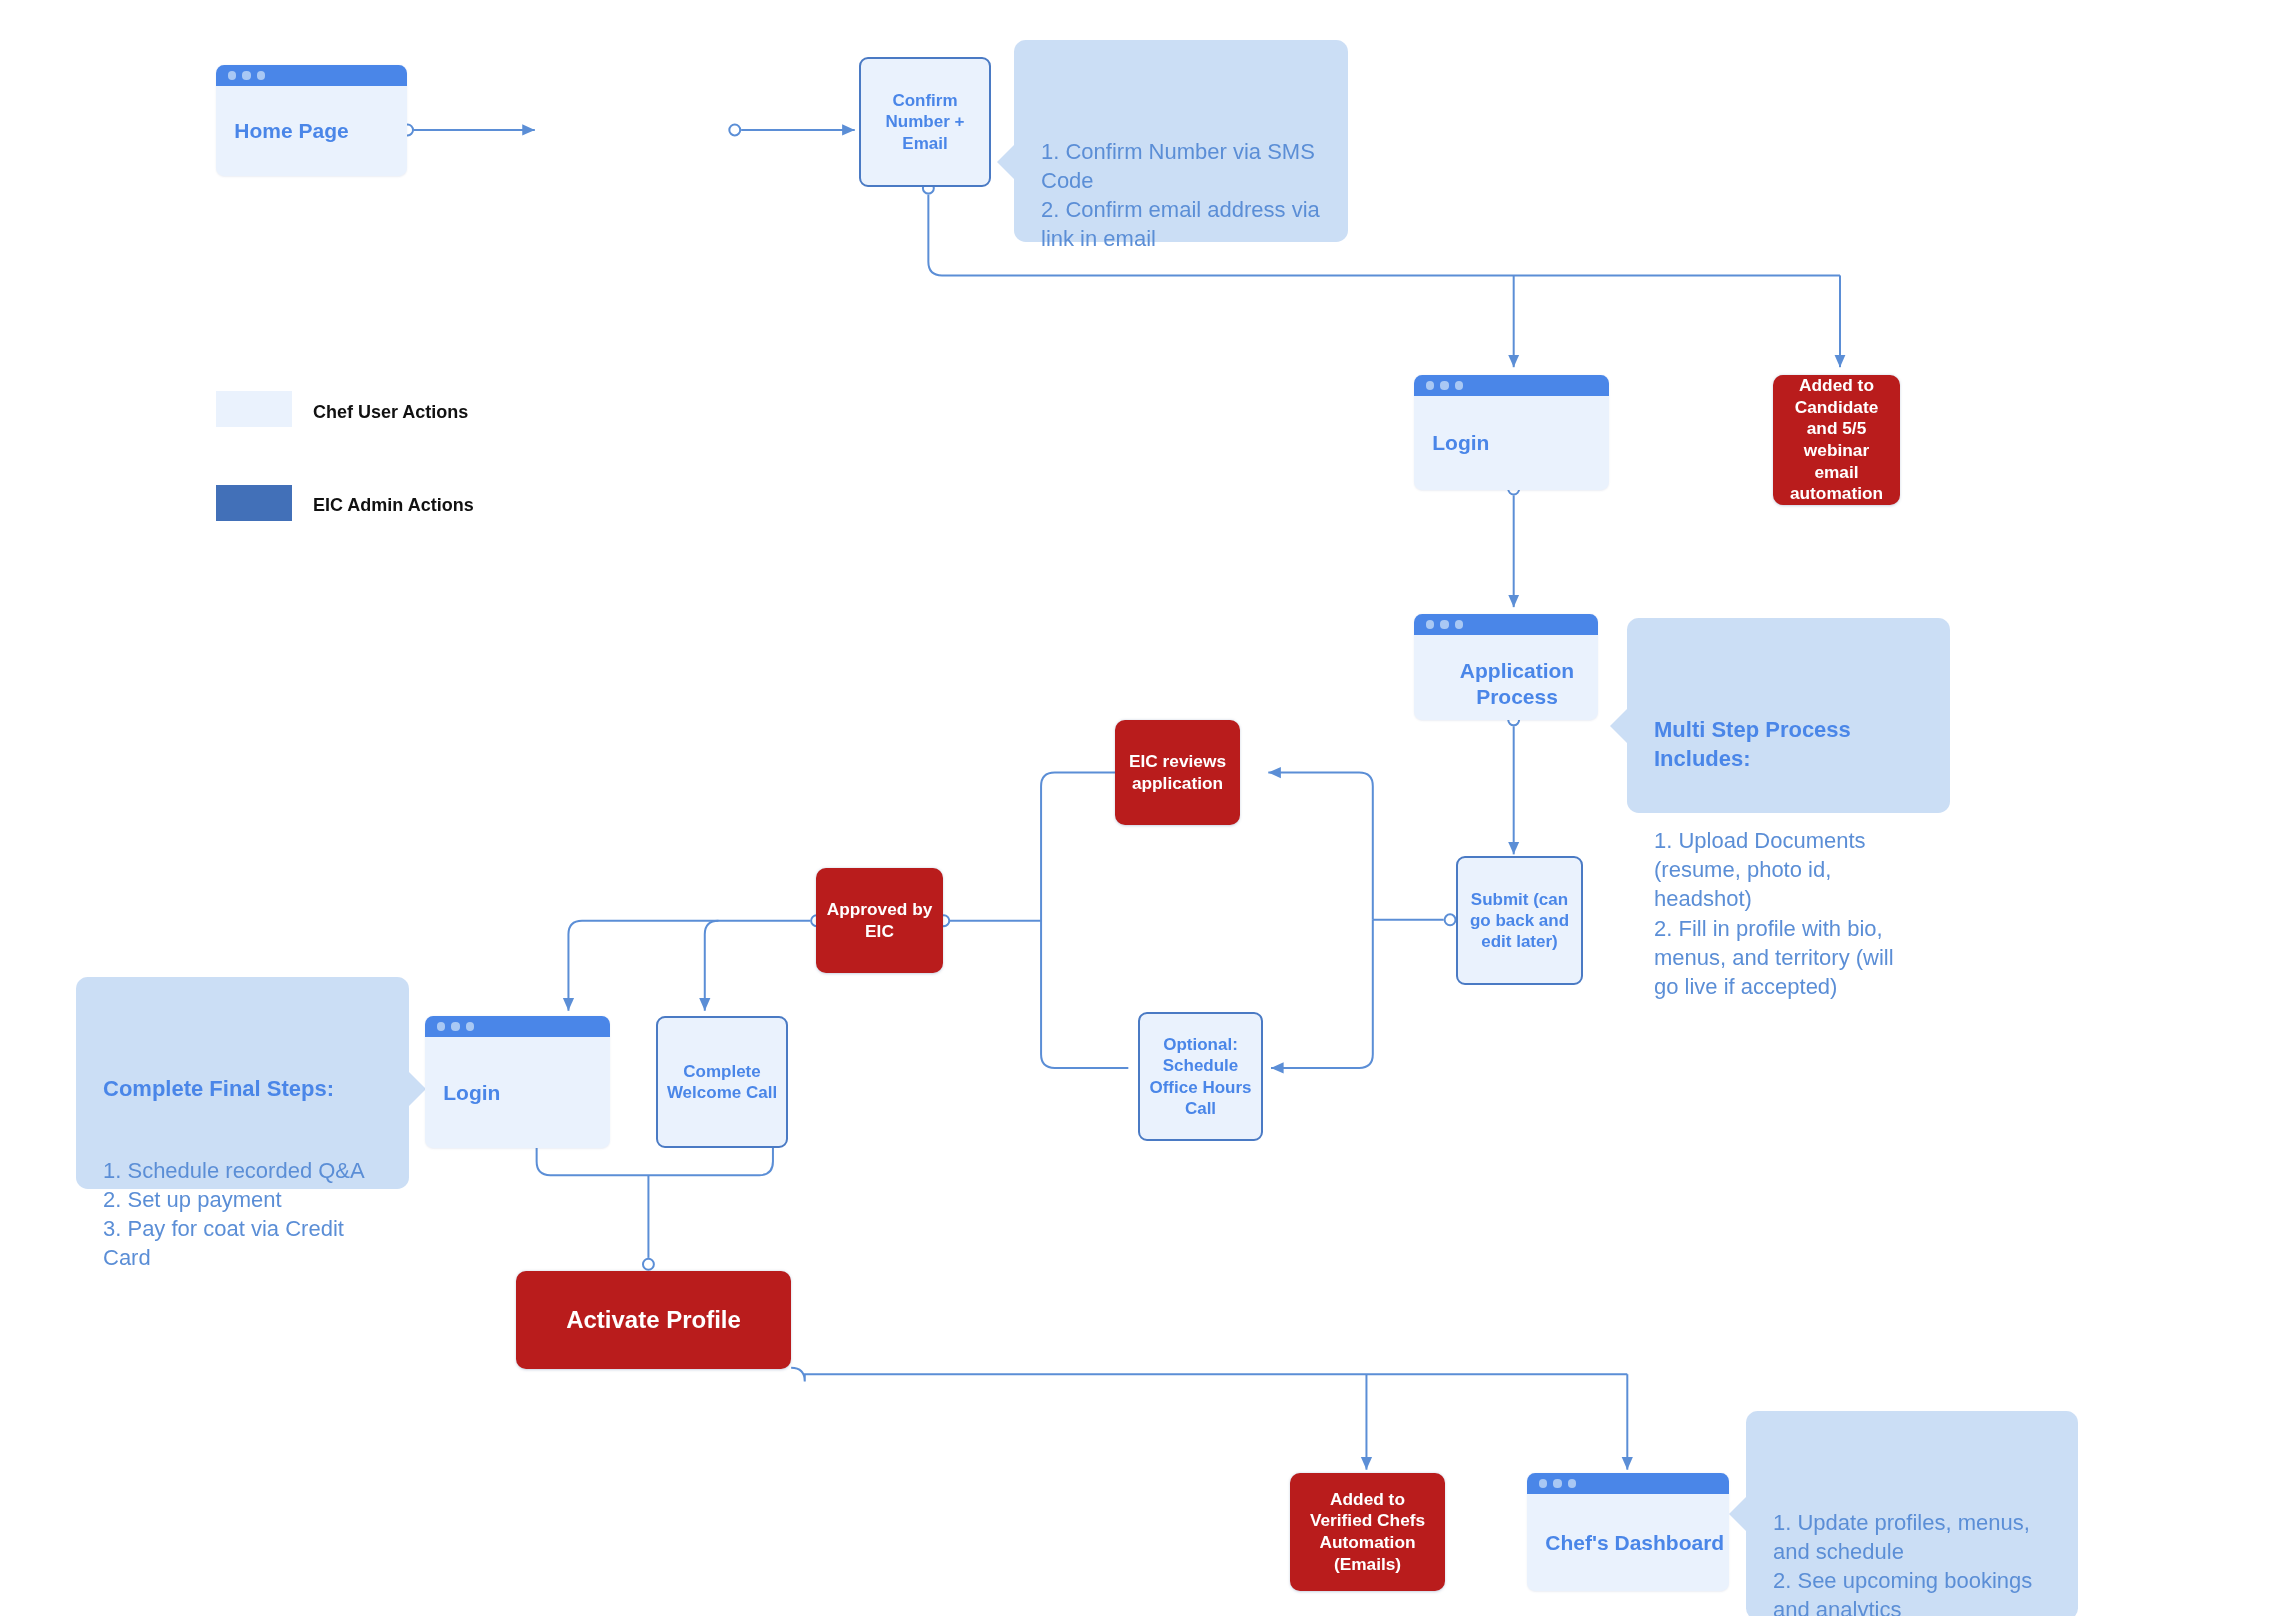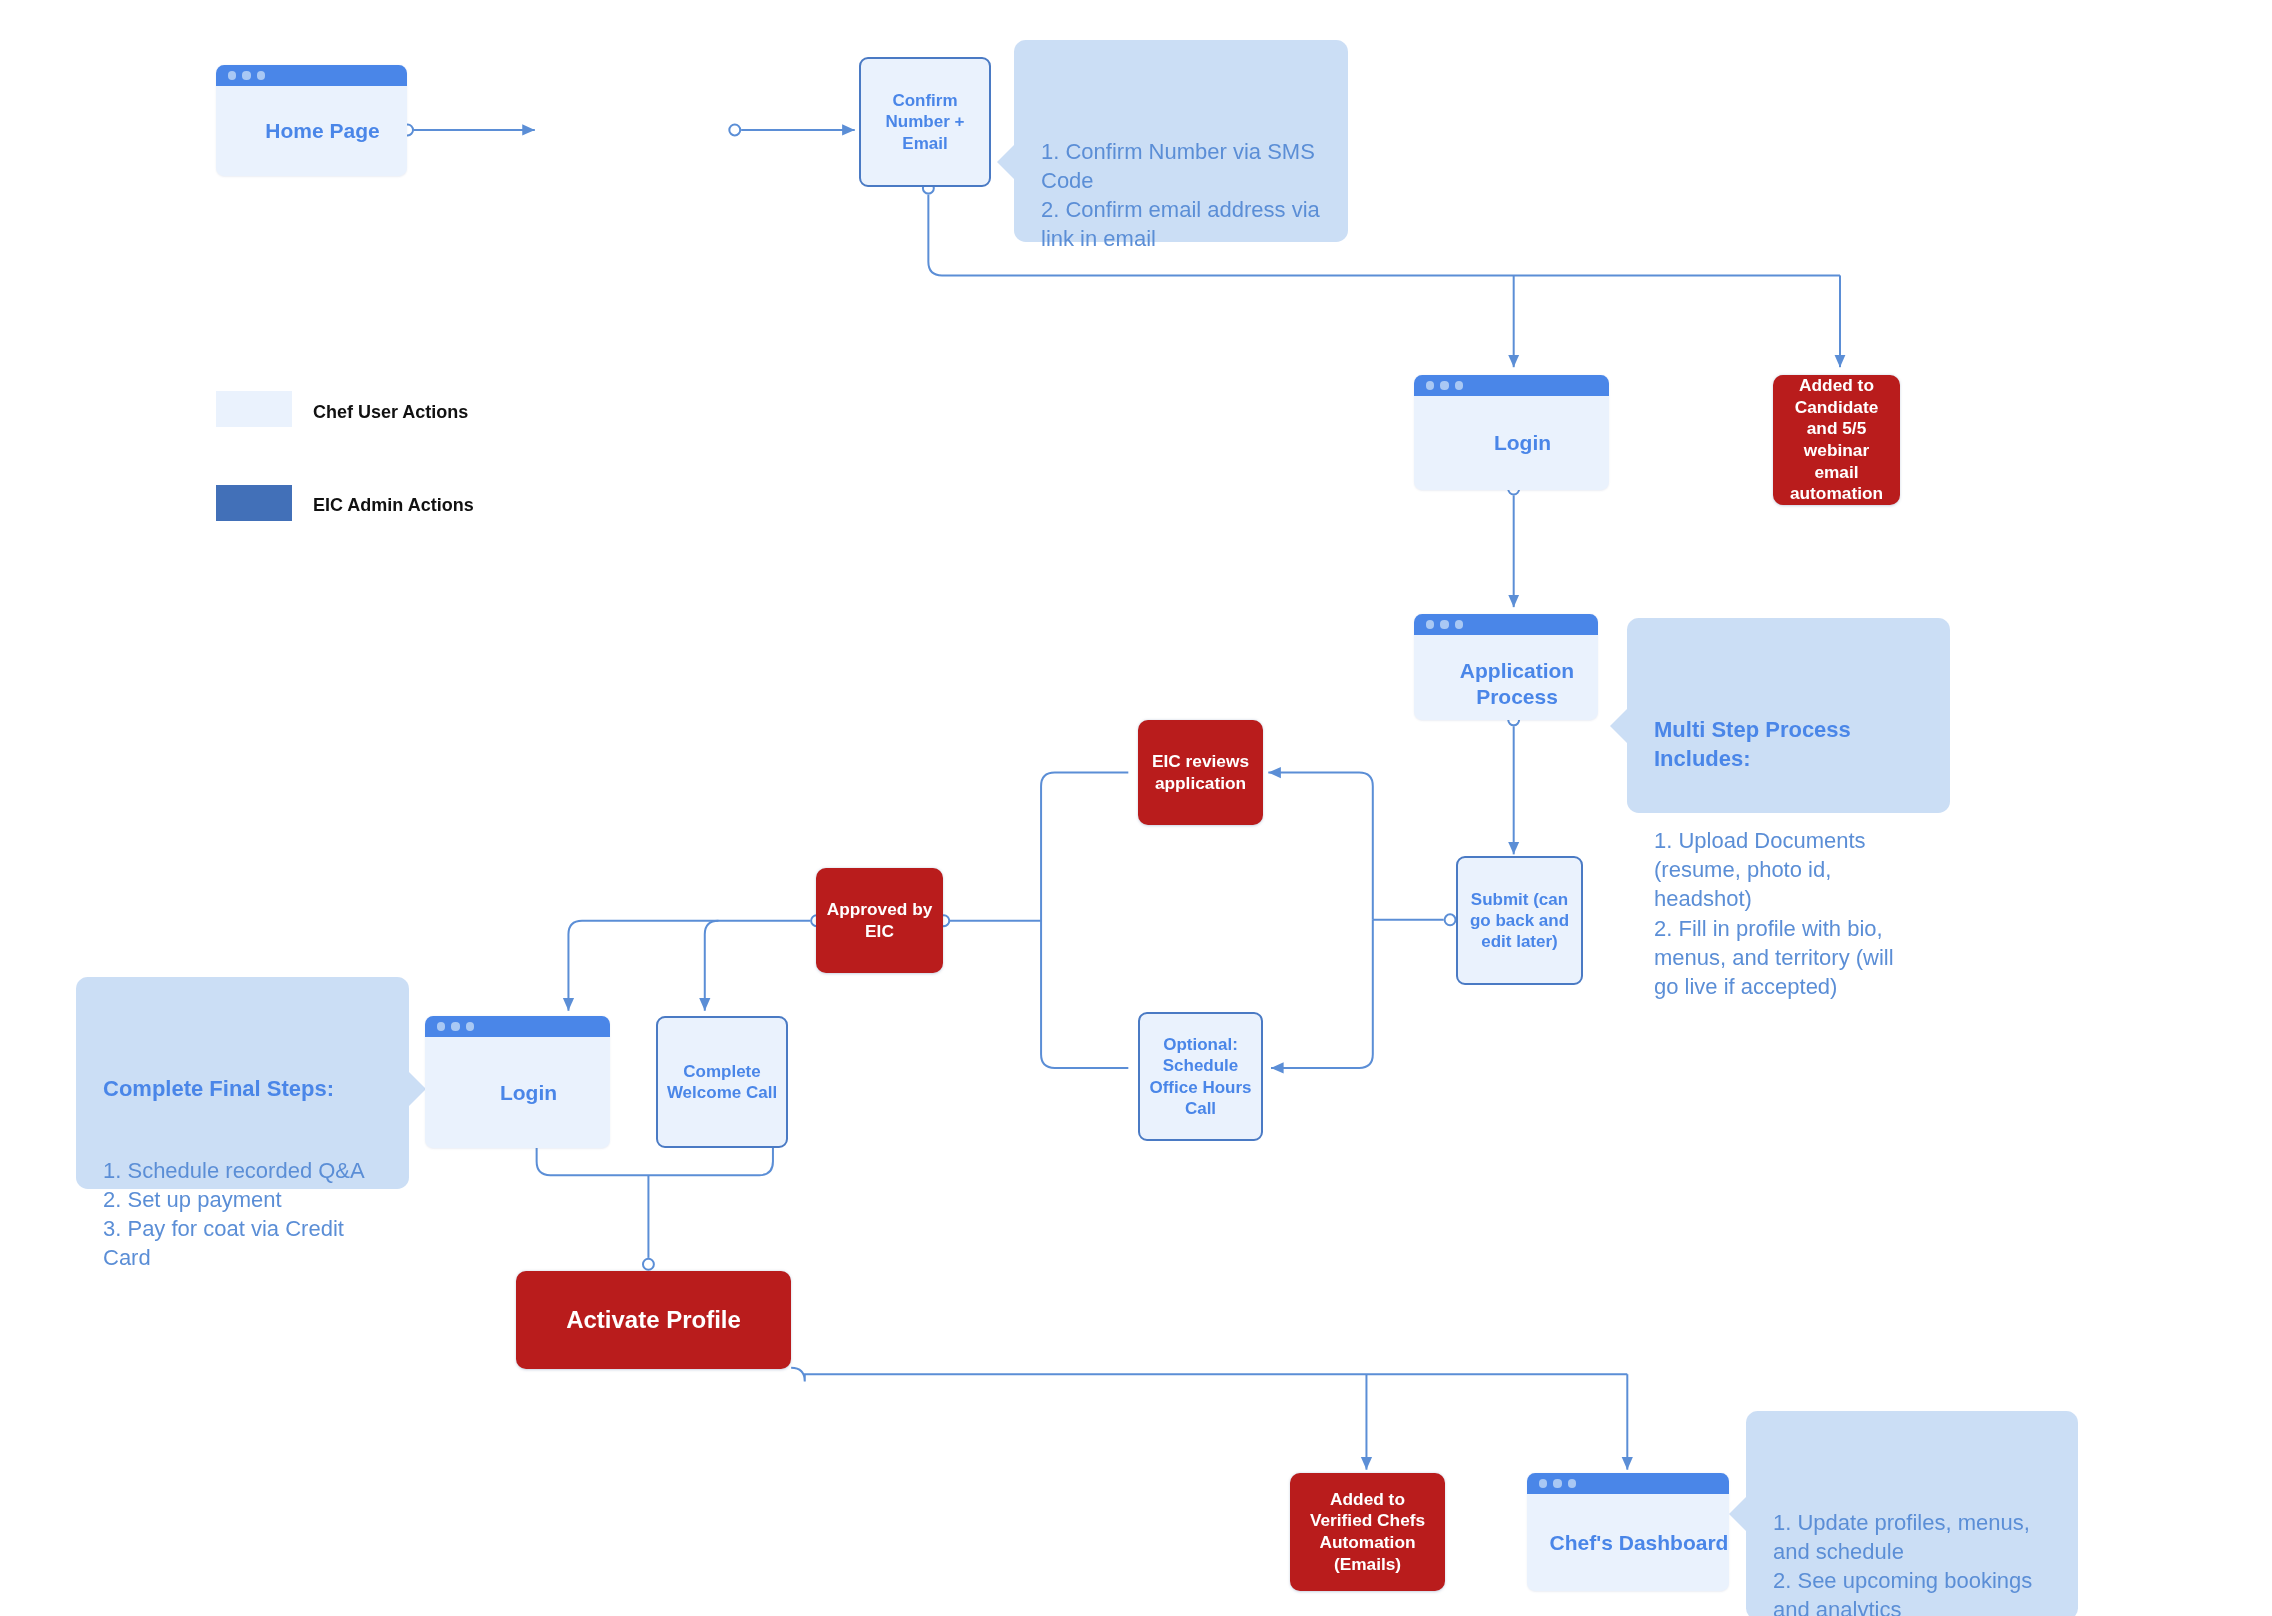--- a/index.html
+++ b/index.html
@@ -61,21 +61,20 @@
     height: 8.2px;
     border-radius: 50%;
     background: #a9c8f4;
     margin-right: 6.4px;
   }
   .win .winbody {
     flex: 1 1 auto;
     width: 100%;
     display: flex;
     align-items: center;
-    justify-content: center;
     padding: 0 7.3px;
     box-sizing: border-box;
     margin-left: 22px;
   }
   .win .label {
     color: #4a86e8;
     font-weight: bold;
     font-size: 21px;
     line-height: 1.2;
   }
@@ -263,21 +262,21 @@
     <span class="note-tail left" style="left:-17.3px; top:91px;"></span>
     <span class="note-title">Multi Step Process Includes:</span>
     <span>1. Upload Documents (resume, photo id, headshot)
 2. Fill in profile with bio, menus, and territory (will go live if accepted)</span>
   </div>
 
   <div class="node light" style="left:1456px; top:856px; width:127px; height:129px;">
     <span class="label">Submit (can go back and edit later)</span>
   </div>
 
-  <div class="node dark" style="left:1138px; top:720px; width:125px; height:105px;">
+  <div class="node dark" style="left:1115px; top:720px; width:125px; height:105px;">
     <span class="label">EIC reviews application</span>
   </div>
 
   <div class="node light" style="left:1138px; top:1012px; width:125px; height:129px;">
     <span class="label">Optional: Schedule Office Hours Call</span>
   </div>
 
   <div class="node dark" style="left:816px; top:868px; width:127px; height:105px;">
     <span class="label">Approved by EIC</span>
   </div>

